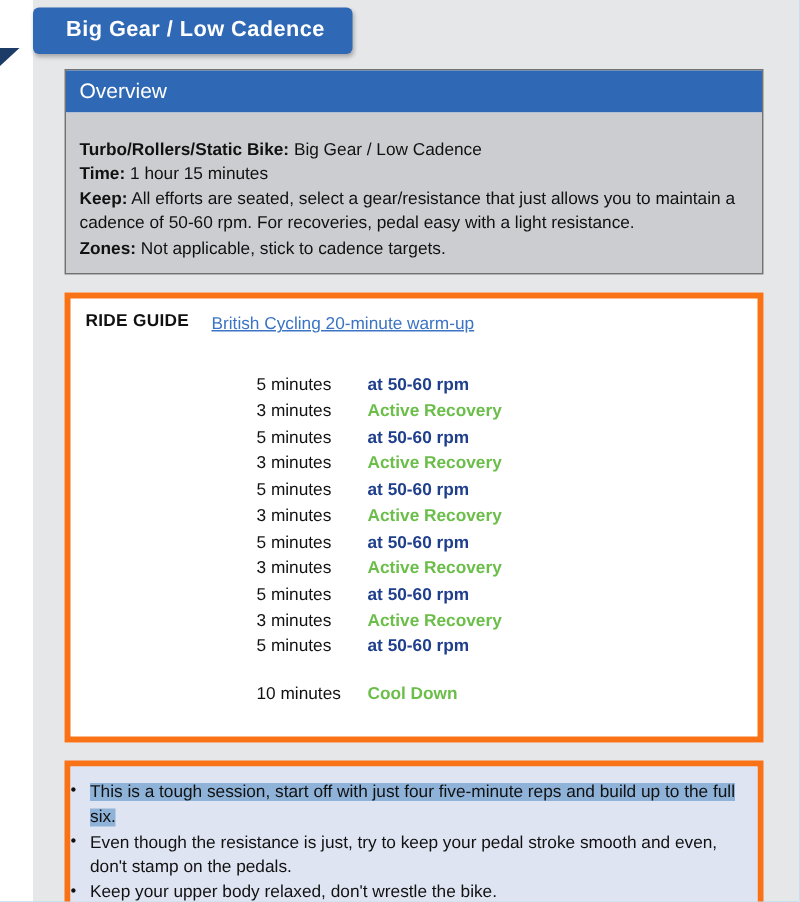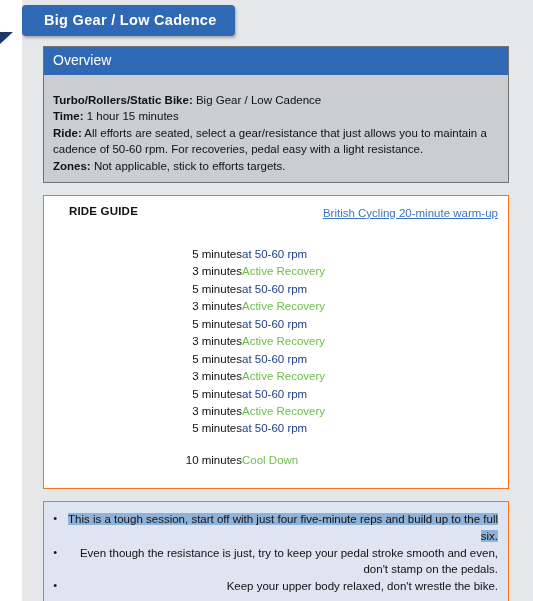--- a/index.html
+++ b/index.html
@@ -98,24 +98,23 @@
   .ov-body b { font-weight: bold; }
   .ov-body a {
     color: #3b74c4;
     text-decoration: underline;
   }
 
   
   .sec {
     margin-top: 12px;
     background: #ffffff;
-    border: 1px solid #f97316;
+    border: 4px solid #f97316;
     display: flex;
     box-sizing: border-box;
-    text-align: right;
   }
   .sec-label {
     width: 94px;
     flex: 0 0 94px;
     font-size: 11.5px;
     font-weight: bold;
     color: #111111;
     padding: 9px 0 9px 10px;
     box-sizing: border-box;
     letter-spacing: 0.2px;
@@ -145,21 +144,21 @@
     line-height: 1.52;
   }
   .rg-dur {
     width: 74px;
     flex: 0 0 74px;
     font-size: 11.5px;
     color: #111111;
   }
   .rg-desc {
     font-size: 11.5px;
-    font-weight: normal;
+    font-weight: bold;
   }
   .rg-desc.effort { color: #1f3f8c; }
   .rg-desc.recovery { color: #6cbe4a; }
   .rg-spacer { height: 14px; }
 
   
   .focus-body {
     background: #dfe4f2;
   }
   .focus-list {
@@ -200,24 +199,24 @@
     <div class="card">
       <div class="ov-head">Overview</div>
       <div class="ov-body">
         <div>
           <b>Turbo/Rollers/Static Bike:</b><span> Big Gear / Low Cadence</span>
         </div>
         <div>
           <b>Time:</b><span> 1 hour 15 minutes</span>
         </div>
         <div>
-          <b>Ride:</b><span> All efforts are seated, select a gear/resistance that just allows you to maintain a cadence of 50-60 rpm. For recoveries, pedal easy with a light resistance.</span>
+          <b>Keep:</b><span> All efforts are seated, select a gear/resistance that just allows you to maintain a cadence of 50-60 rpm. For recoveries, pedal easy with a light resistance.</span>
         </div>
         <div>
-          <b>Zones:</b><span> Not applicable, stick to efforts targets.</span>
+          <b>Zones:</b><span> Not applicable, stick to cadence targets.</span>
         </div>
       </div>
     </div>
 
     <div class="sec rg-card">
       <div class="sec-label">RIDE GUIDE</div>
       <div class="sec-body">
         <a href="#" class="rg-link">British Cycling 20-minute warm-up</a>
         <div class="rg-rows">
 

